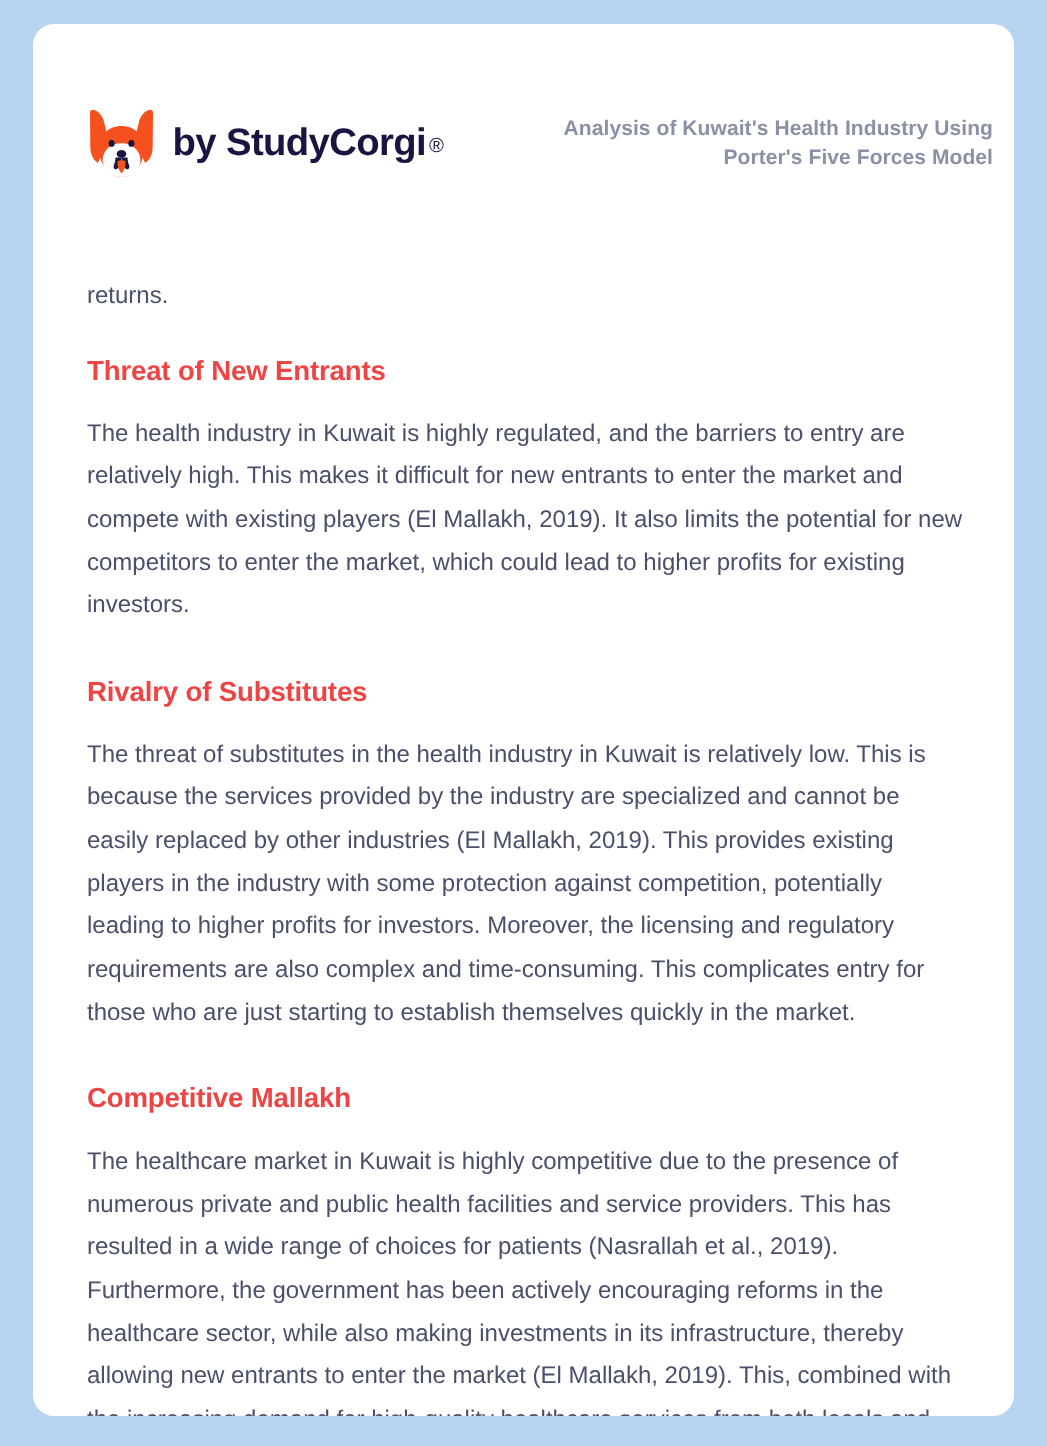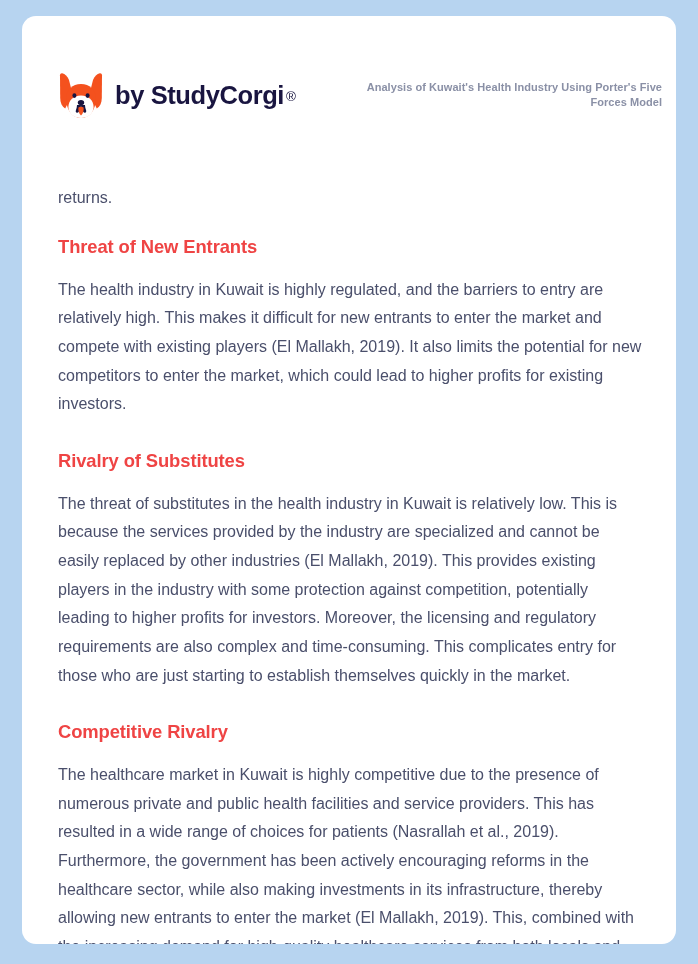--- a/index.html
+++ b/index.html
@@ -71,21 +71,21 @@
     margin-top: 1px;
     font-weight: normal;
   }
 
   .header-meta {
     text-align: right;
     margin-top: 14px;
     max-width: 334px;
   }
   .header-title {
-    font-size: 11px;
+    font-size: 14px;
     font-weight: bold;
     color: #8a90a6;
     line-height: 1.33;
     letter-spacing: 0.05px;
   }
   .header-url {
     font-size: 10.6px;
     color: #a8aec1;
     line-height: 1.38;
     margin-top: 7px;
@@ -154,18 +154,18 @@
   <div class="article">
 
     <p class="para tight">returns.</p>
 
     <h2 class="section-heading">Threat of New Entrants</h2>
     <p class="para">The health industry in Kuwait is highly regulated, and the barriers to entry are relatively high. This makes it difficult for new entrants to enter the market and compete with existing players (El Mallakh, 2019). It also limits the potential for new competitors to enter the market, which could lead to higher profits for existing investors.</p>
 
     <h2 class="section-heading spaced">Rivalry of Substitutes</h2>
     <p class="para">The threat of substitutes in the health industry in Kuwait is relatively low. This is because the services provided by the industry are specialized and cannot be easily replaced by other industries (El Mallakh, 2019). This provides existing players in the industry with some protection against competition, potentially leading to higher profits for investors. Moreover, the licensing and regulatory requirements are also complex and time-consuming. This complicates entry for those who are just starting to establish themselves quickly in the market.</p>
 
-    <h2 class="section-heading spaced">Competitive Rivalry</h2>
+    <h2 class="section-heading spaced">Competitive Mallakh</h2>
     <p class="para">The healthcare market in Kuwait is highly competitive due to the presence of numerous private and public health facilities and service providers. This has resulted in a wide range of choices for patients (Nasrallah et al., 2019). Furthermore, the government has been actively encouraging reforms in the healthcare sector, while also making investments in its infrastructure, thereby allowing new entrants to enter the market (El Mallakh, 2019). This, combined with the increasing demand for high-quality healthcare services from both locals and expatriates, has created a highly competitive climate where healthcare providers must offer the best services and facilities to attract and retain customers. This has the potential to drive down prices and reduce profits for investors.</p>
 
   </div>
 
 </div>
 
 </body></html>

